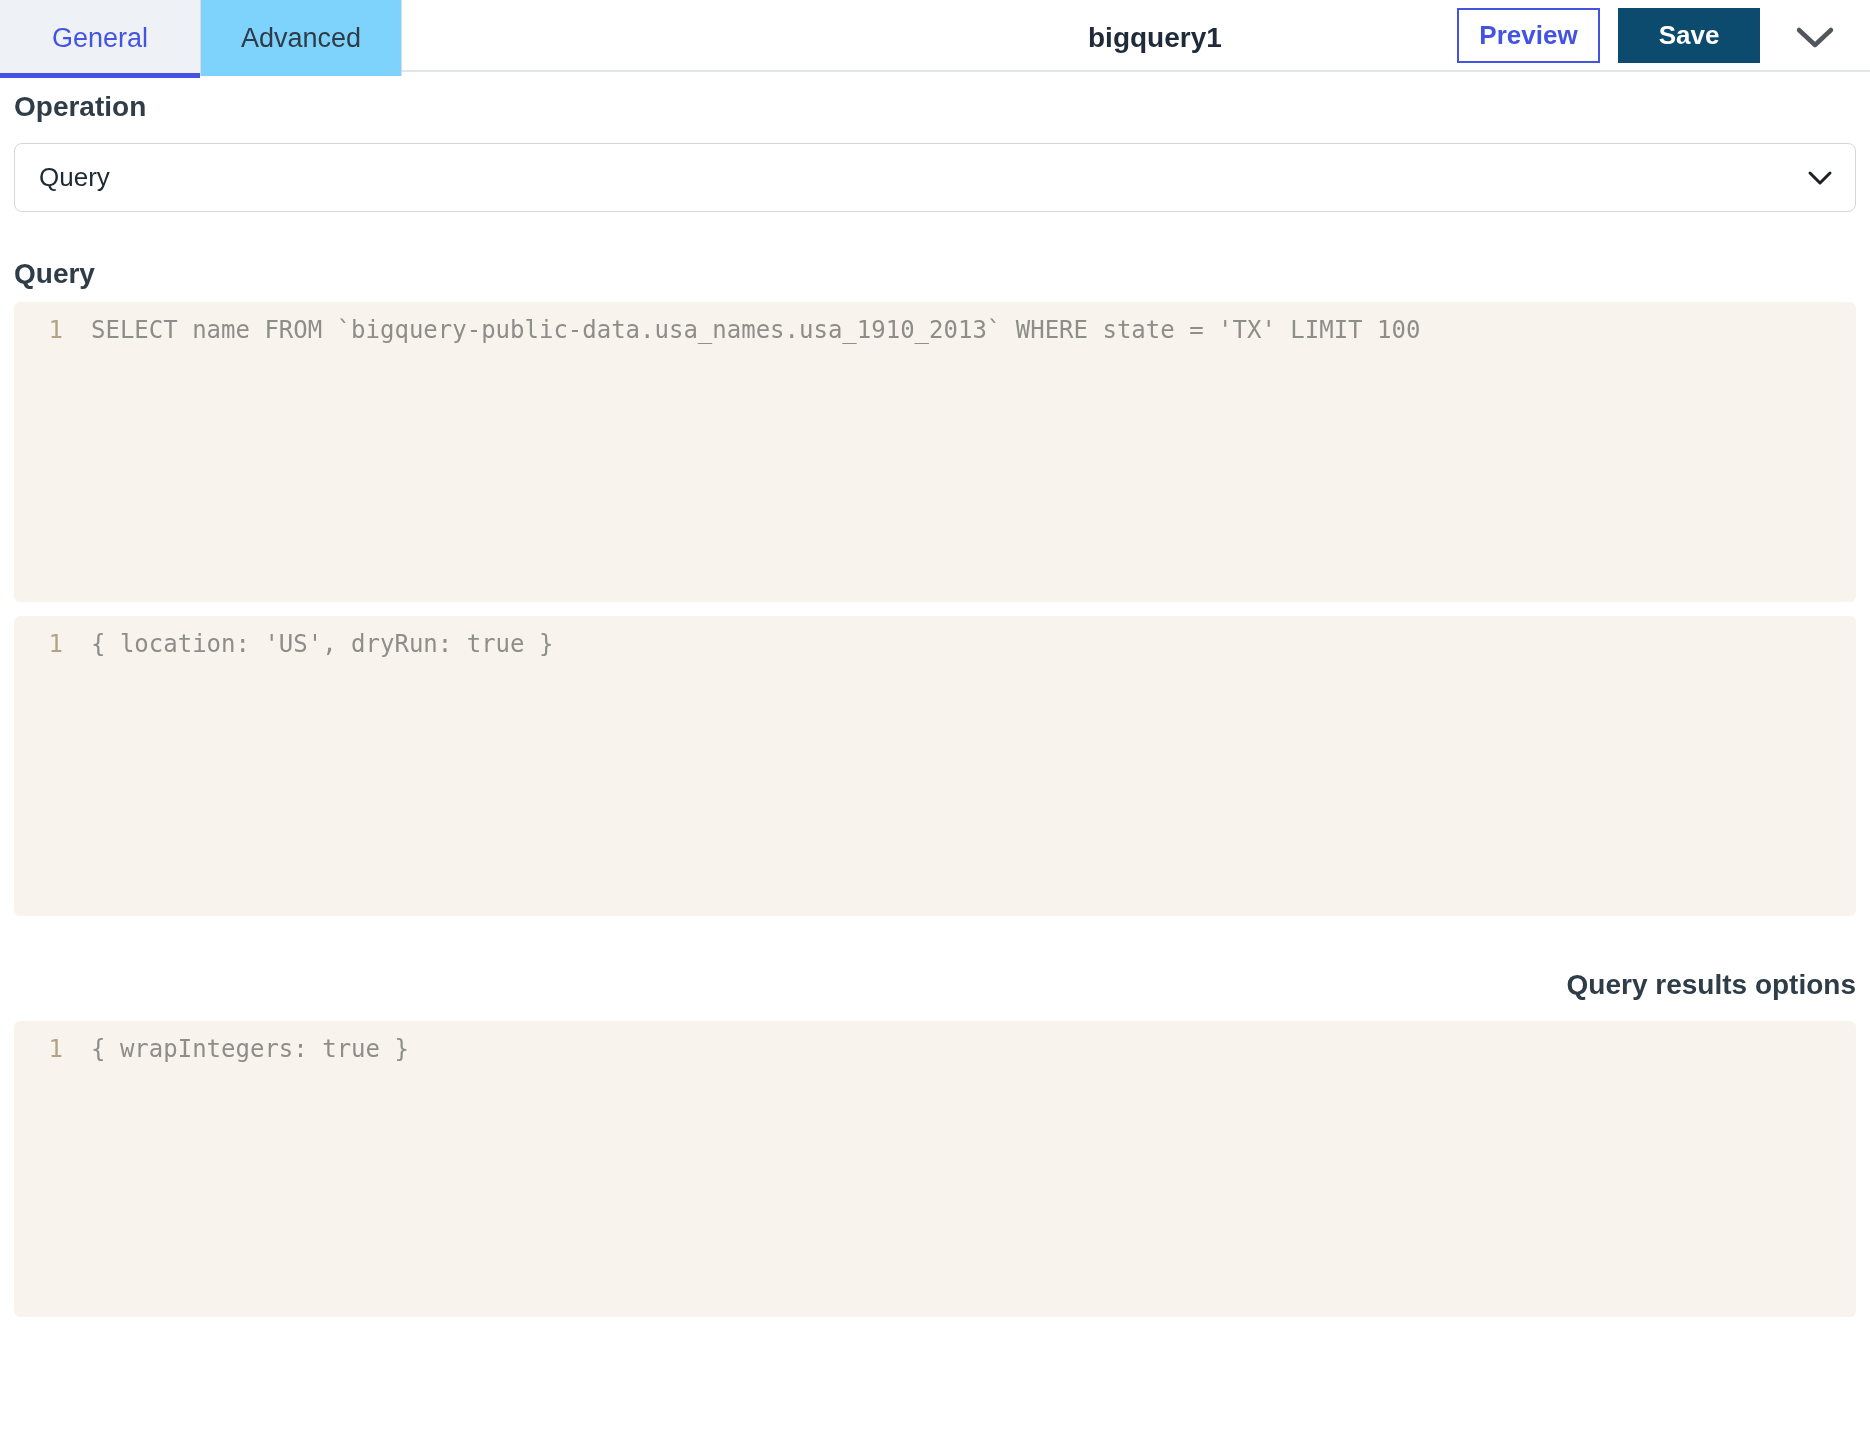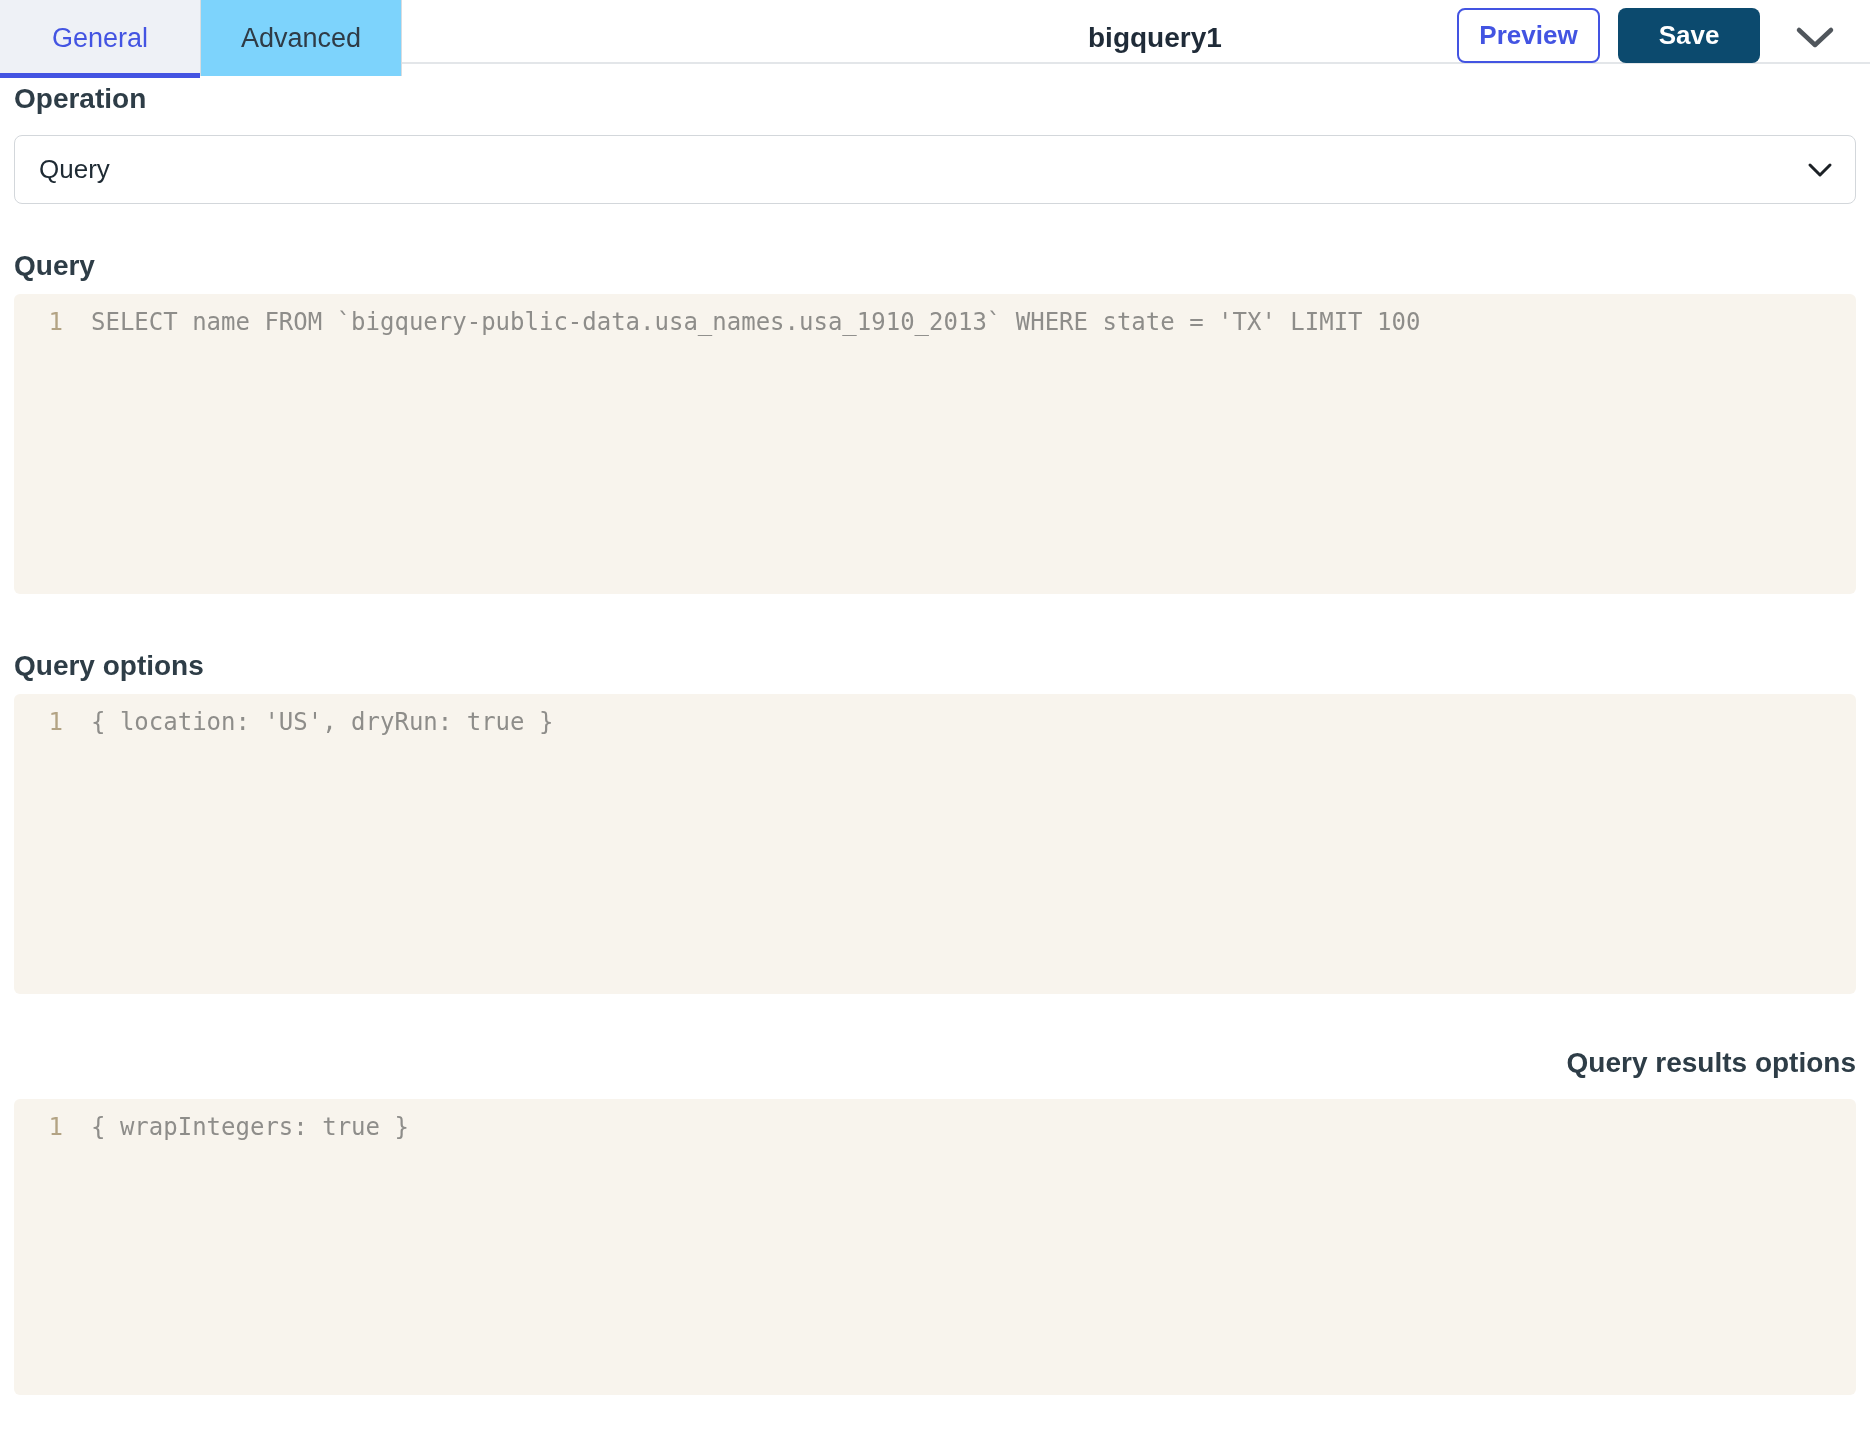--- a/index.html
+++ b/index.html
@@ -8,21 +8,21 @@
     width: 1870px; height: 1454px;
     background: #ffffff;
     font-family: "Liberation Sans", sans-serif;
     overflow: hidden;
     position: relative;
   }
 
   
   .header {
     position: relative;
-    height: 64px;
+    height: 72px;
     border-bottom: 2px solid #e3e6e9;
     background: #ffffff;
   }
   .tabs { display: flex; height: 76px; }
   .tab {
     width: 201px; height: 76px;
     display: flex; align-items: center; justify-content: center;
     font-size: 27px; font-weight: 500;
     border-right: 1px solid #d9dcdf;
     cursor: pointer;
@@ -40,21 +40,21 @@
     background: #4354e2;
   }
   .page-title {
     position: absolute; left: 1088px; top: 0; height: 76px;
     display: flex; align-items: center;
     font-size: 28px; font-weight: 700; color: #1f2b38;
   }
   .btn {
     position: absolute; top: 8px; height: 55px;
     display: flex; align-items: center; justify-content: center;
-    border-radius: 8px; font-size: 26px; font-weight: 700;
+    border-radius: 0; font-size: 26px; font-weight: 700;
     cursor: pointer; font-family: "Liberation Sans", sans-serif;
   }
   .btn-preview {
     left: 1457px; width: 143px;
     background: #ffffff; color: #4354e2;
     border: 2px solid #4354e2;
   }
   .btn-save {
     left: 1618px; width: 142px;
     background: #0c4a6e; color: #ffffff;
@@ -154,21 +154,20 @@
   </div>
 
   <div class="field-label lbl-query">Query</div>
   <div class="code-editor">
     <div class="code-line">
       <div class="gutter">1</div>
       <div class="code-text">SELECT name FROM `bigquery-public-data.usa_names.usa_1910_2013` WHERE state = 'TX' LIMIT 100</div>
     </div>
   </div>
 
-  <div class="field-label lbl-qopts">Query options</div>
   <div class="code-editor">
     <div class="code-line">
       <div class="gutter">1</div>
       <div class="code-text">{ location: 'US', dryRun: true }</div>
     </div>
   </div>
 
   <div class="field-label lbl-qres">Query results options</div>
   <div class="code-editor ed-qres">
     <div class="code-line">

